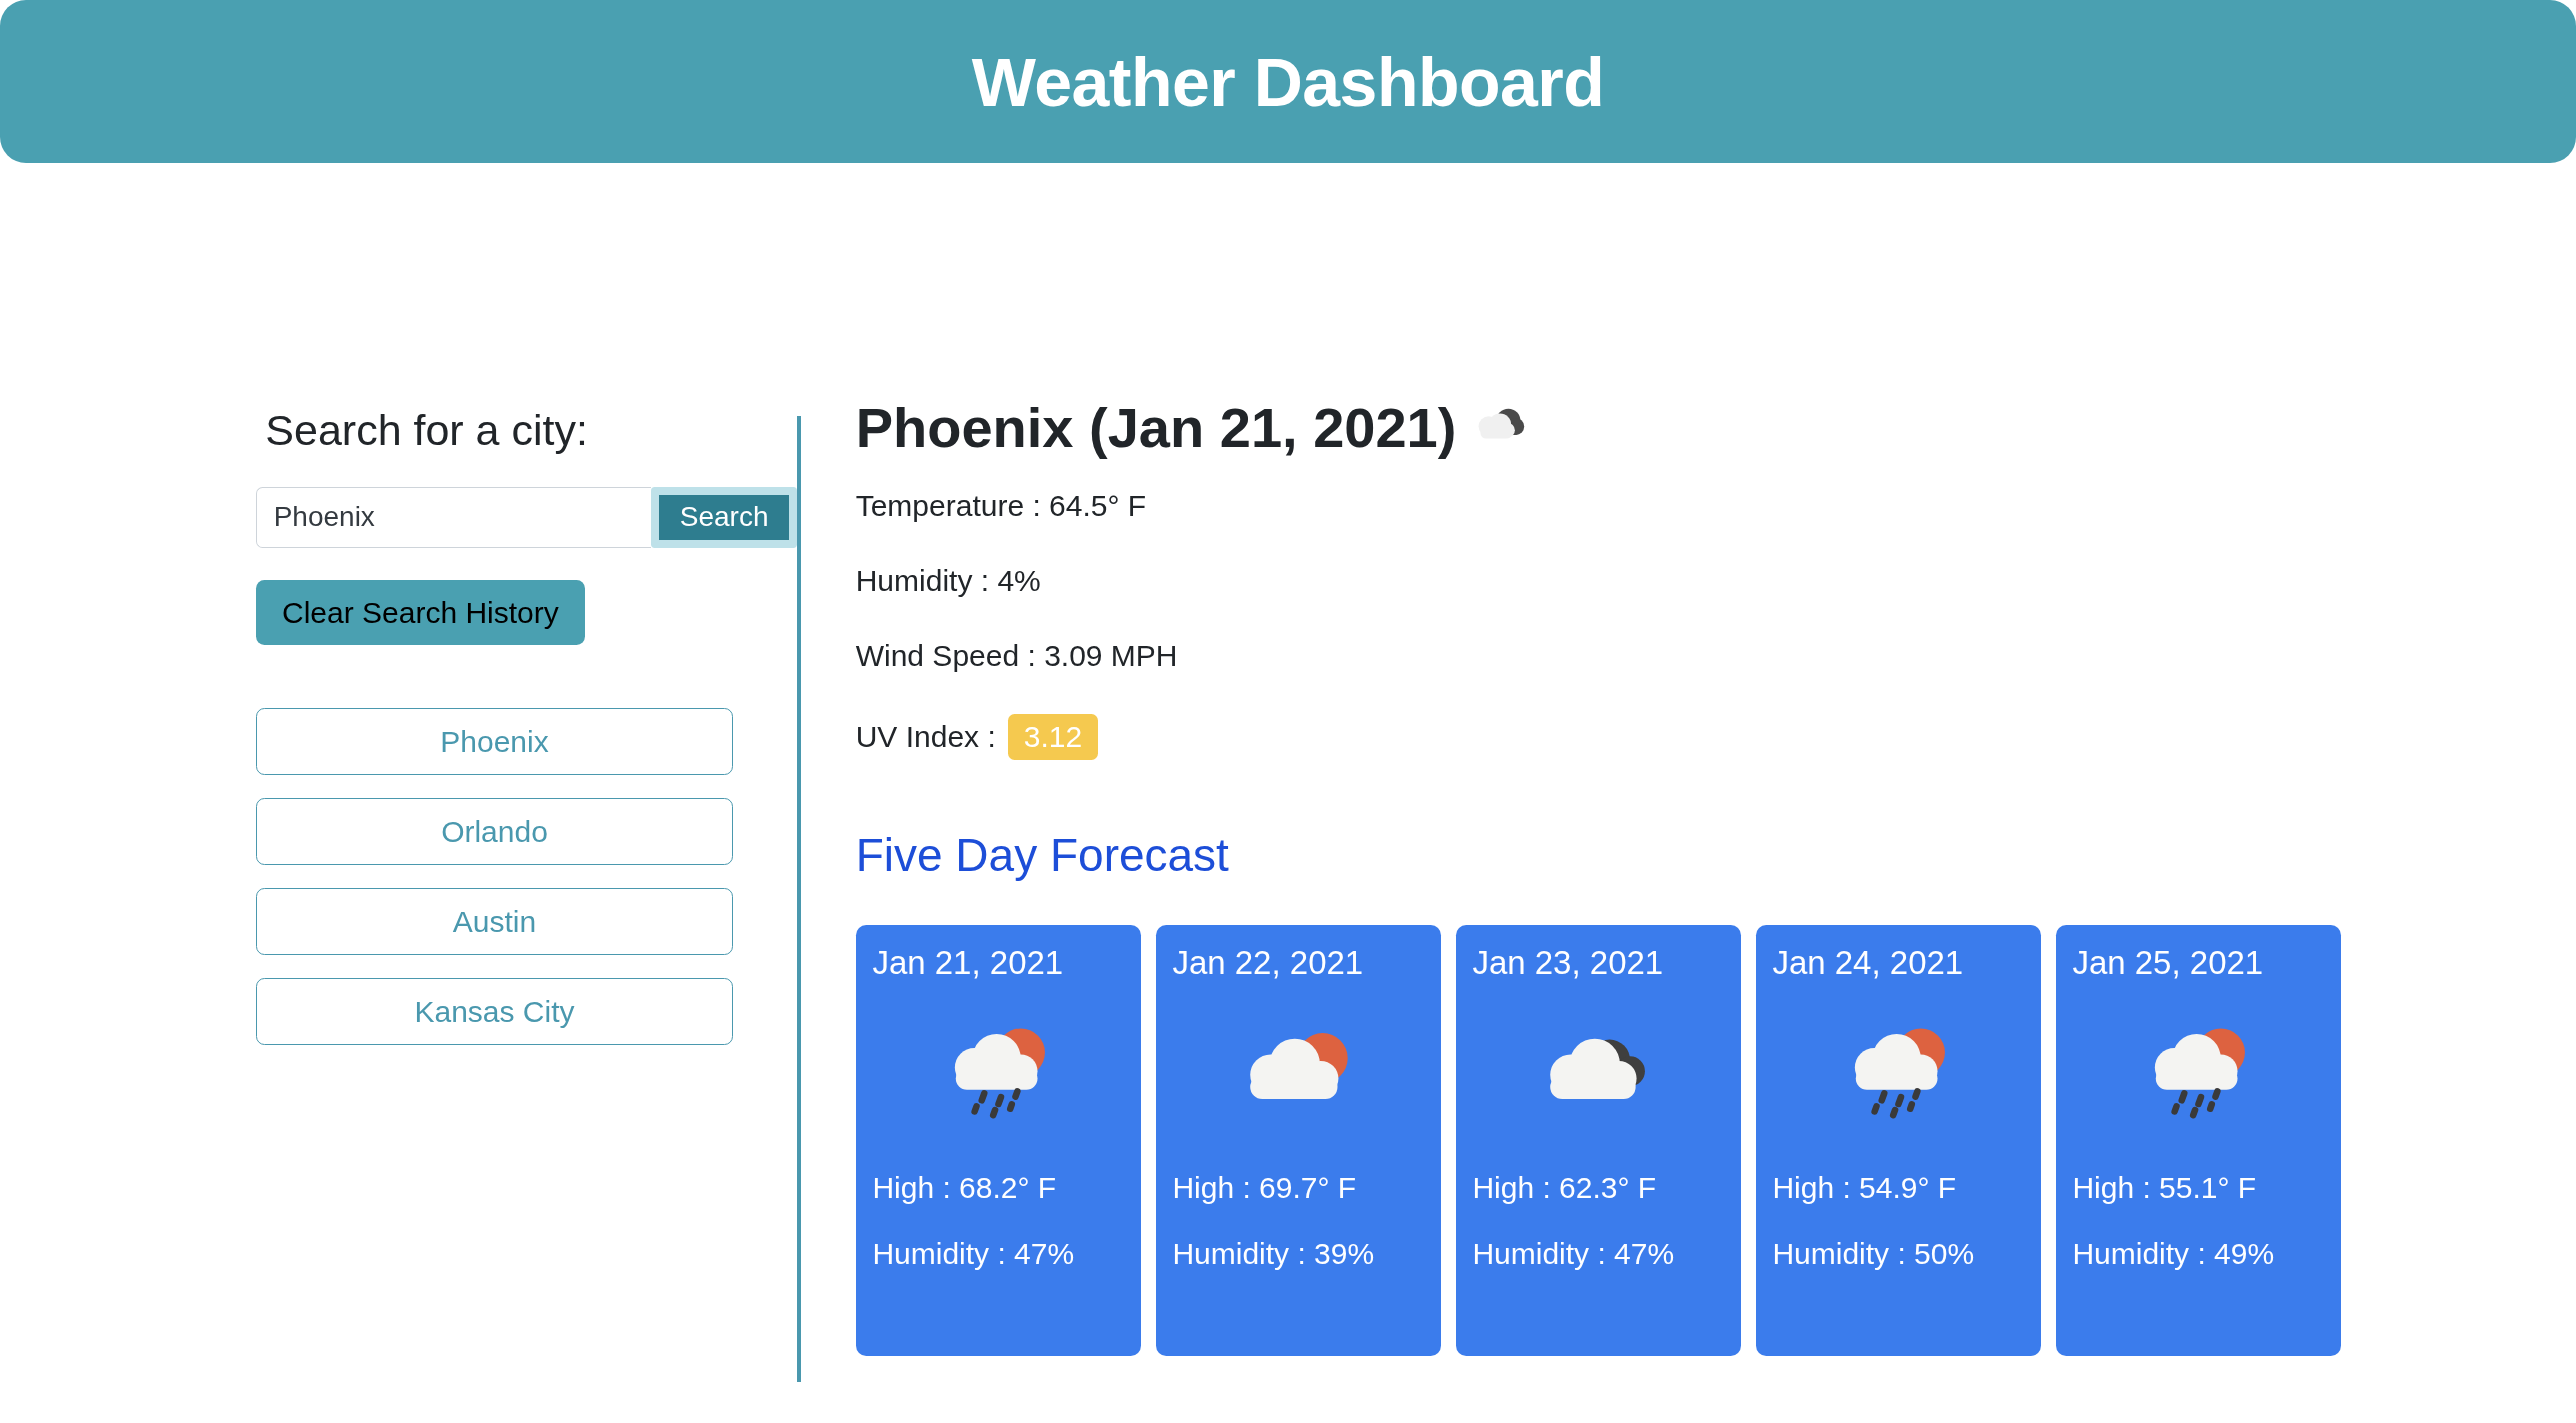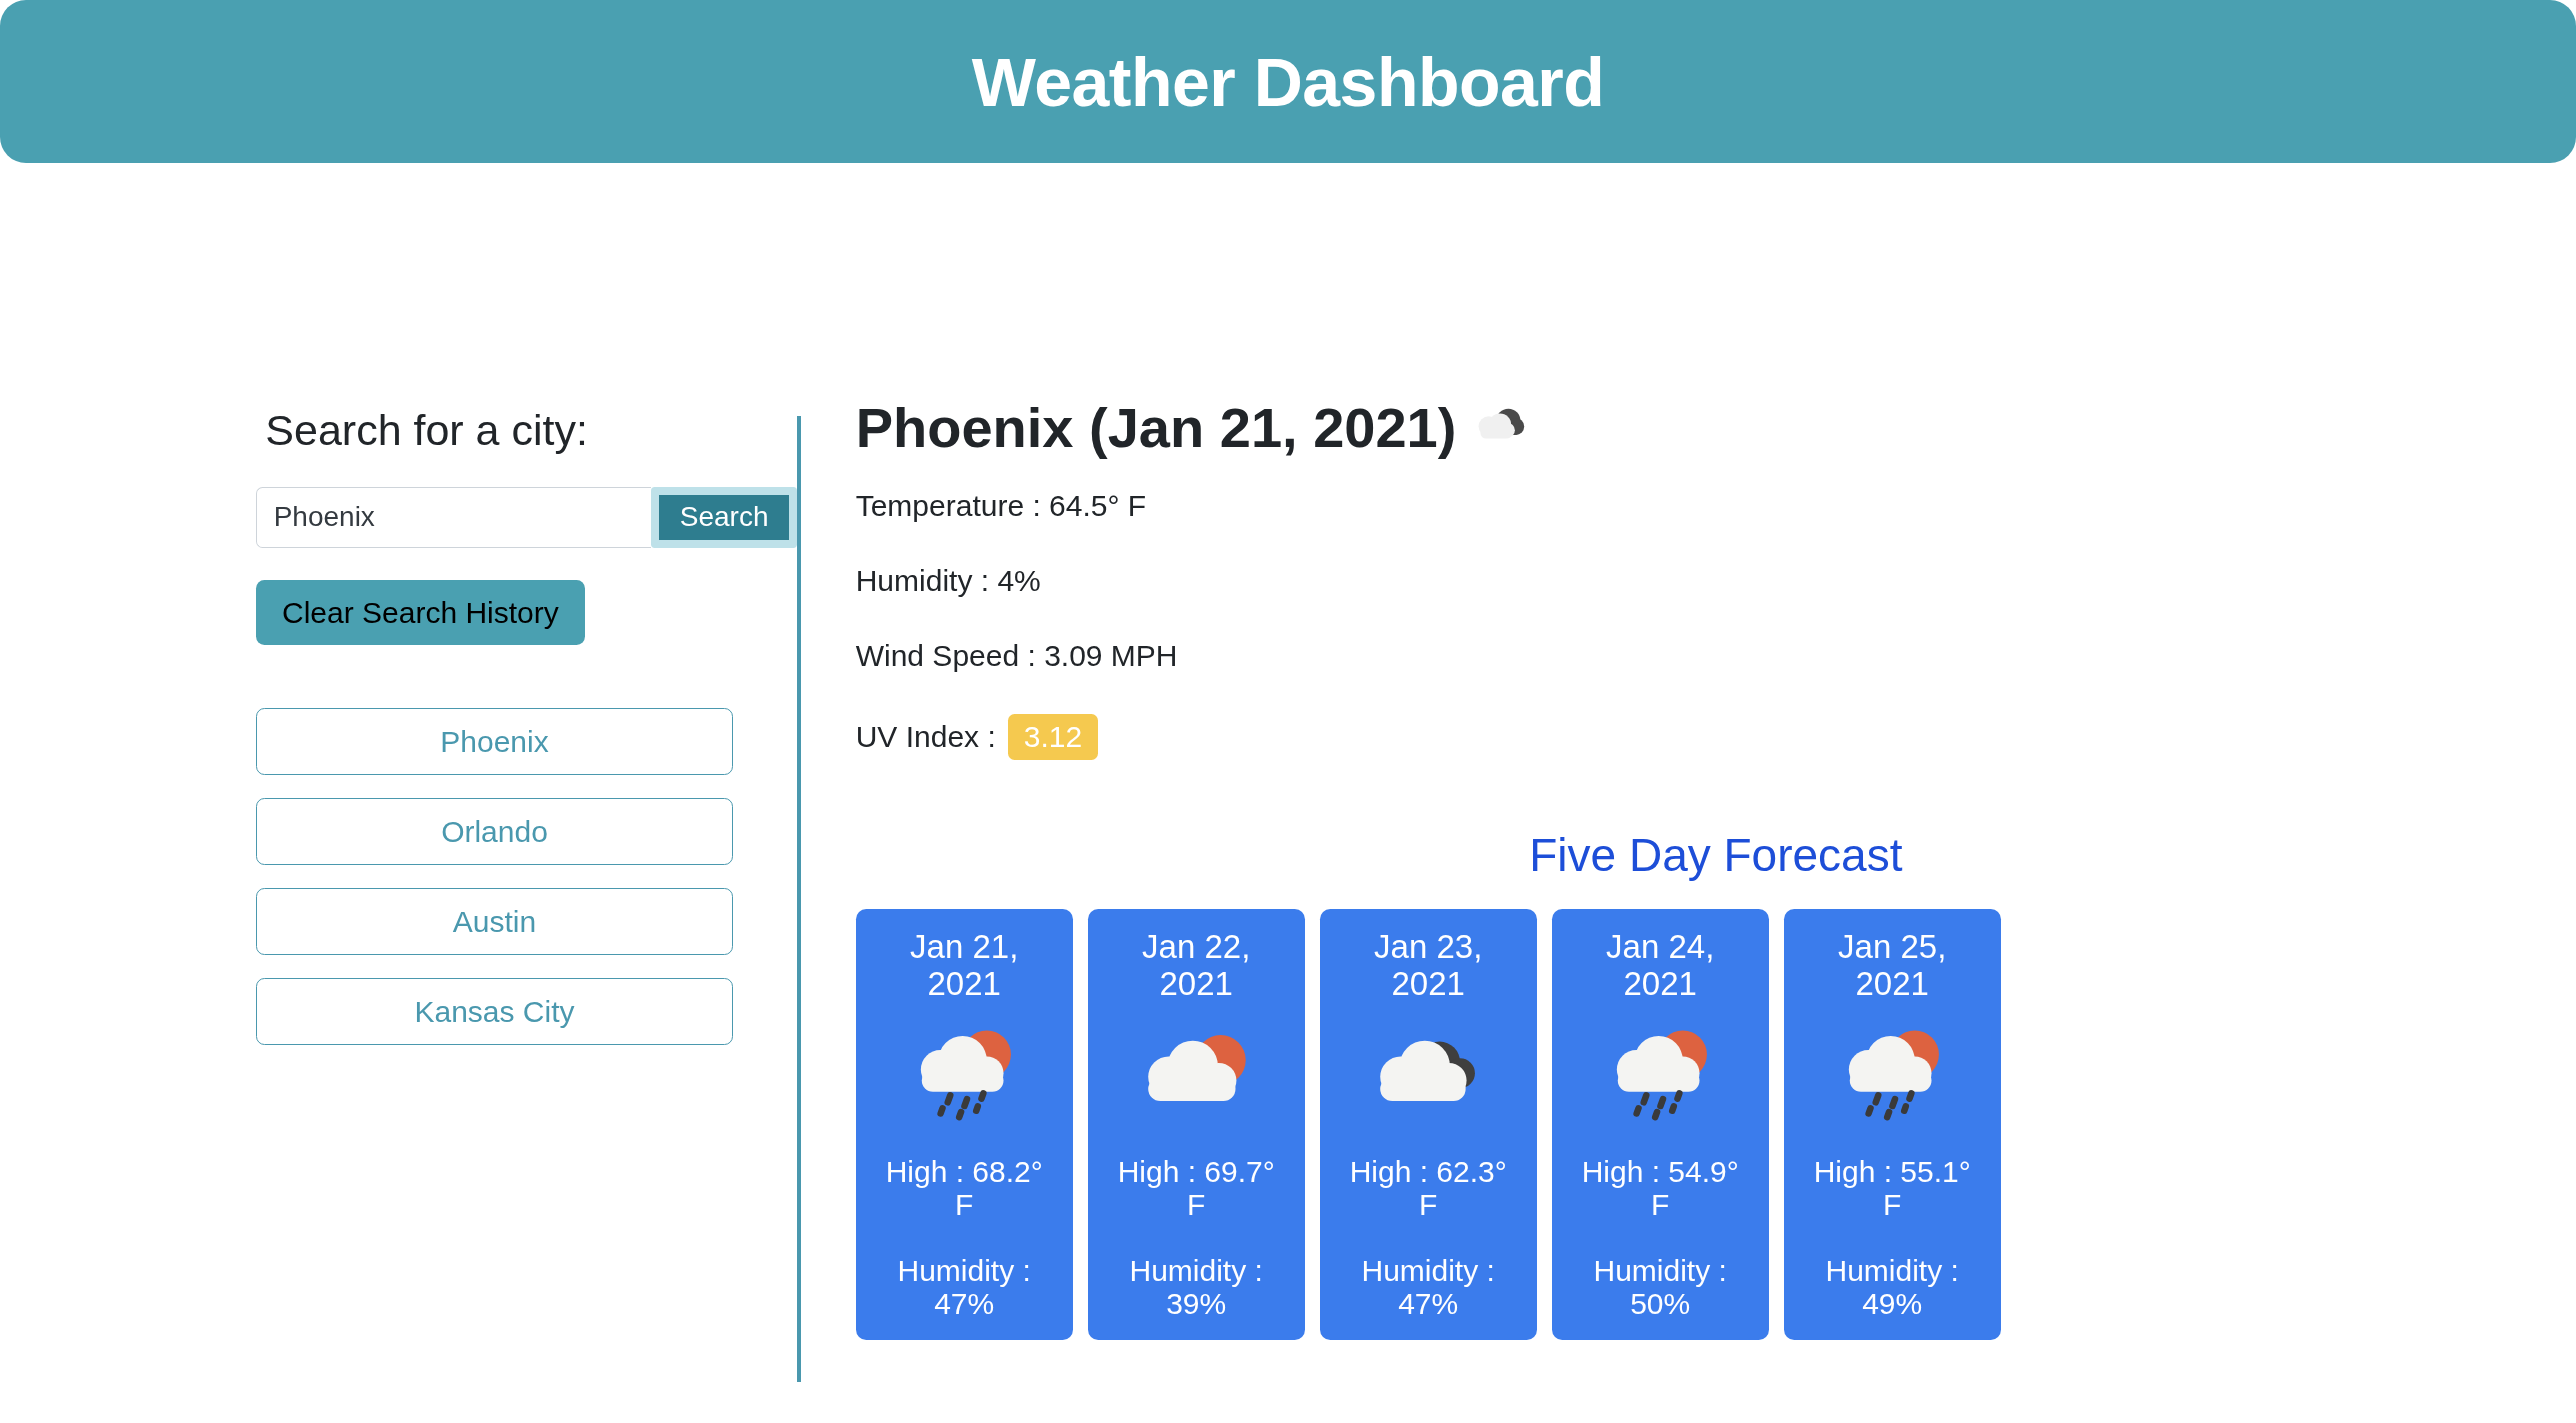--- a/index.html
+++ b/index.html
@@ -139,21 +139,20 @@
     margin-top: 253px;
     height: 966px;
     flex: 0 0 auto;
   }
 
   
   .main {
     flex: 1 1 auto;
     padding-top: 234px;
     padding-left: 19px;
-    text-align: center;
   }
 
   .city-title-row {
     display: flex;
     align-items: center;
     gap: 16.7px;
     margin-bottom: 30px;
   }
   .city-title {
     font-size: 56px;
@@ -193,29 +192,30 @@
     color: #1d4ed8;
     margin: 70px 0 28px 0;
     line-height: 1.1;
   }
 
   .forecast-row {
     display: flex;
     gap: 15px;
   }
   .forecast-card {
-    width: 217px;
+    width: 285px;
     height: 431px;
     background: #3B7CEC;
     border-radius: 10.2px;
     color: #ffffff;
     padding: 20.4px 16.7px;
     display: flex;
     flex-direction: column;
     align-items: flex-start;
+    margin-top: 16px;
   }
   .fc-date {
     font-size: 33px;
     line-height: 1.1;
     margin-bottom: 9.3px;
   }
   .fc-icon-wrap {
     width: 100%;
     display: flex;
     justify-content: center;

